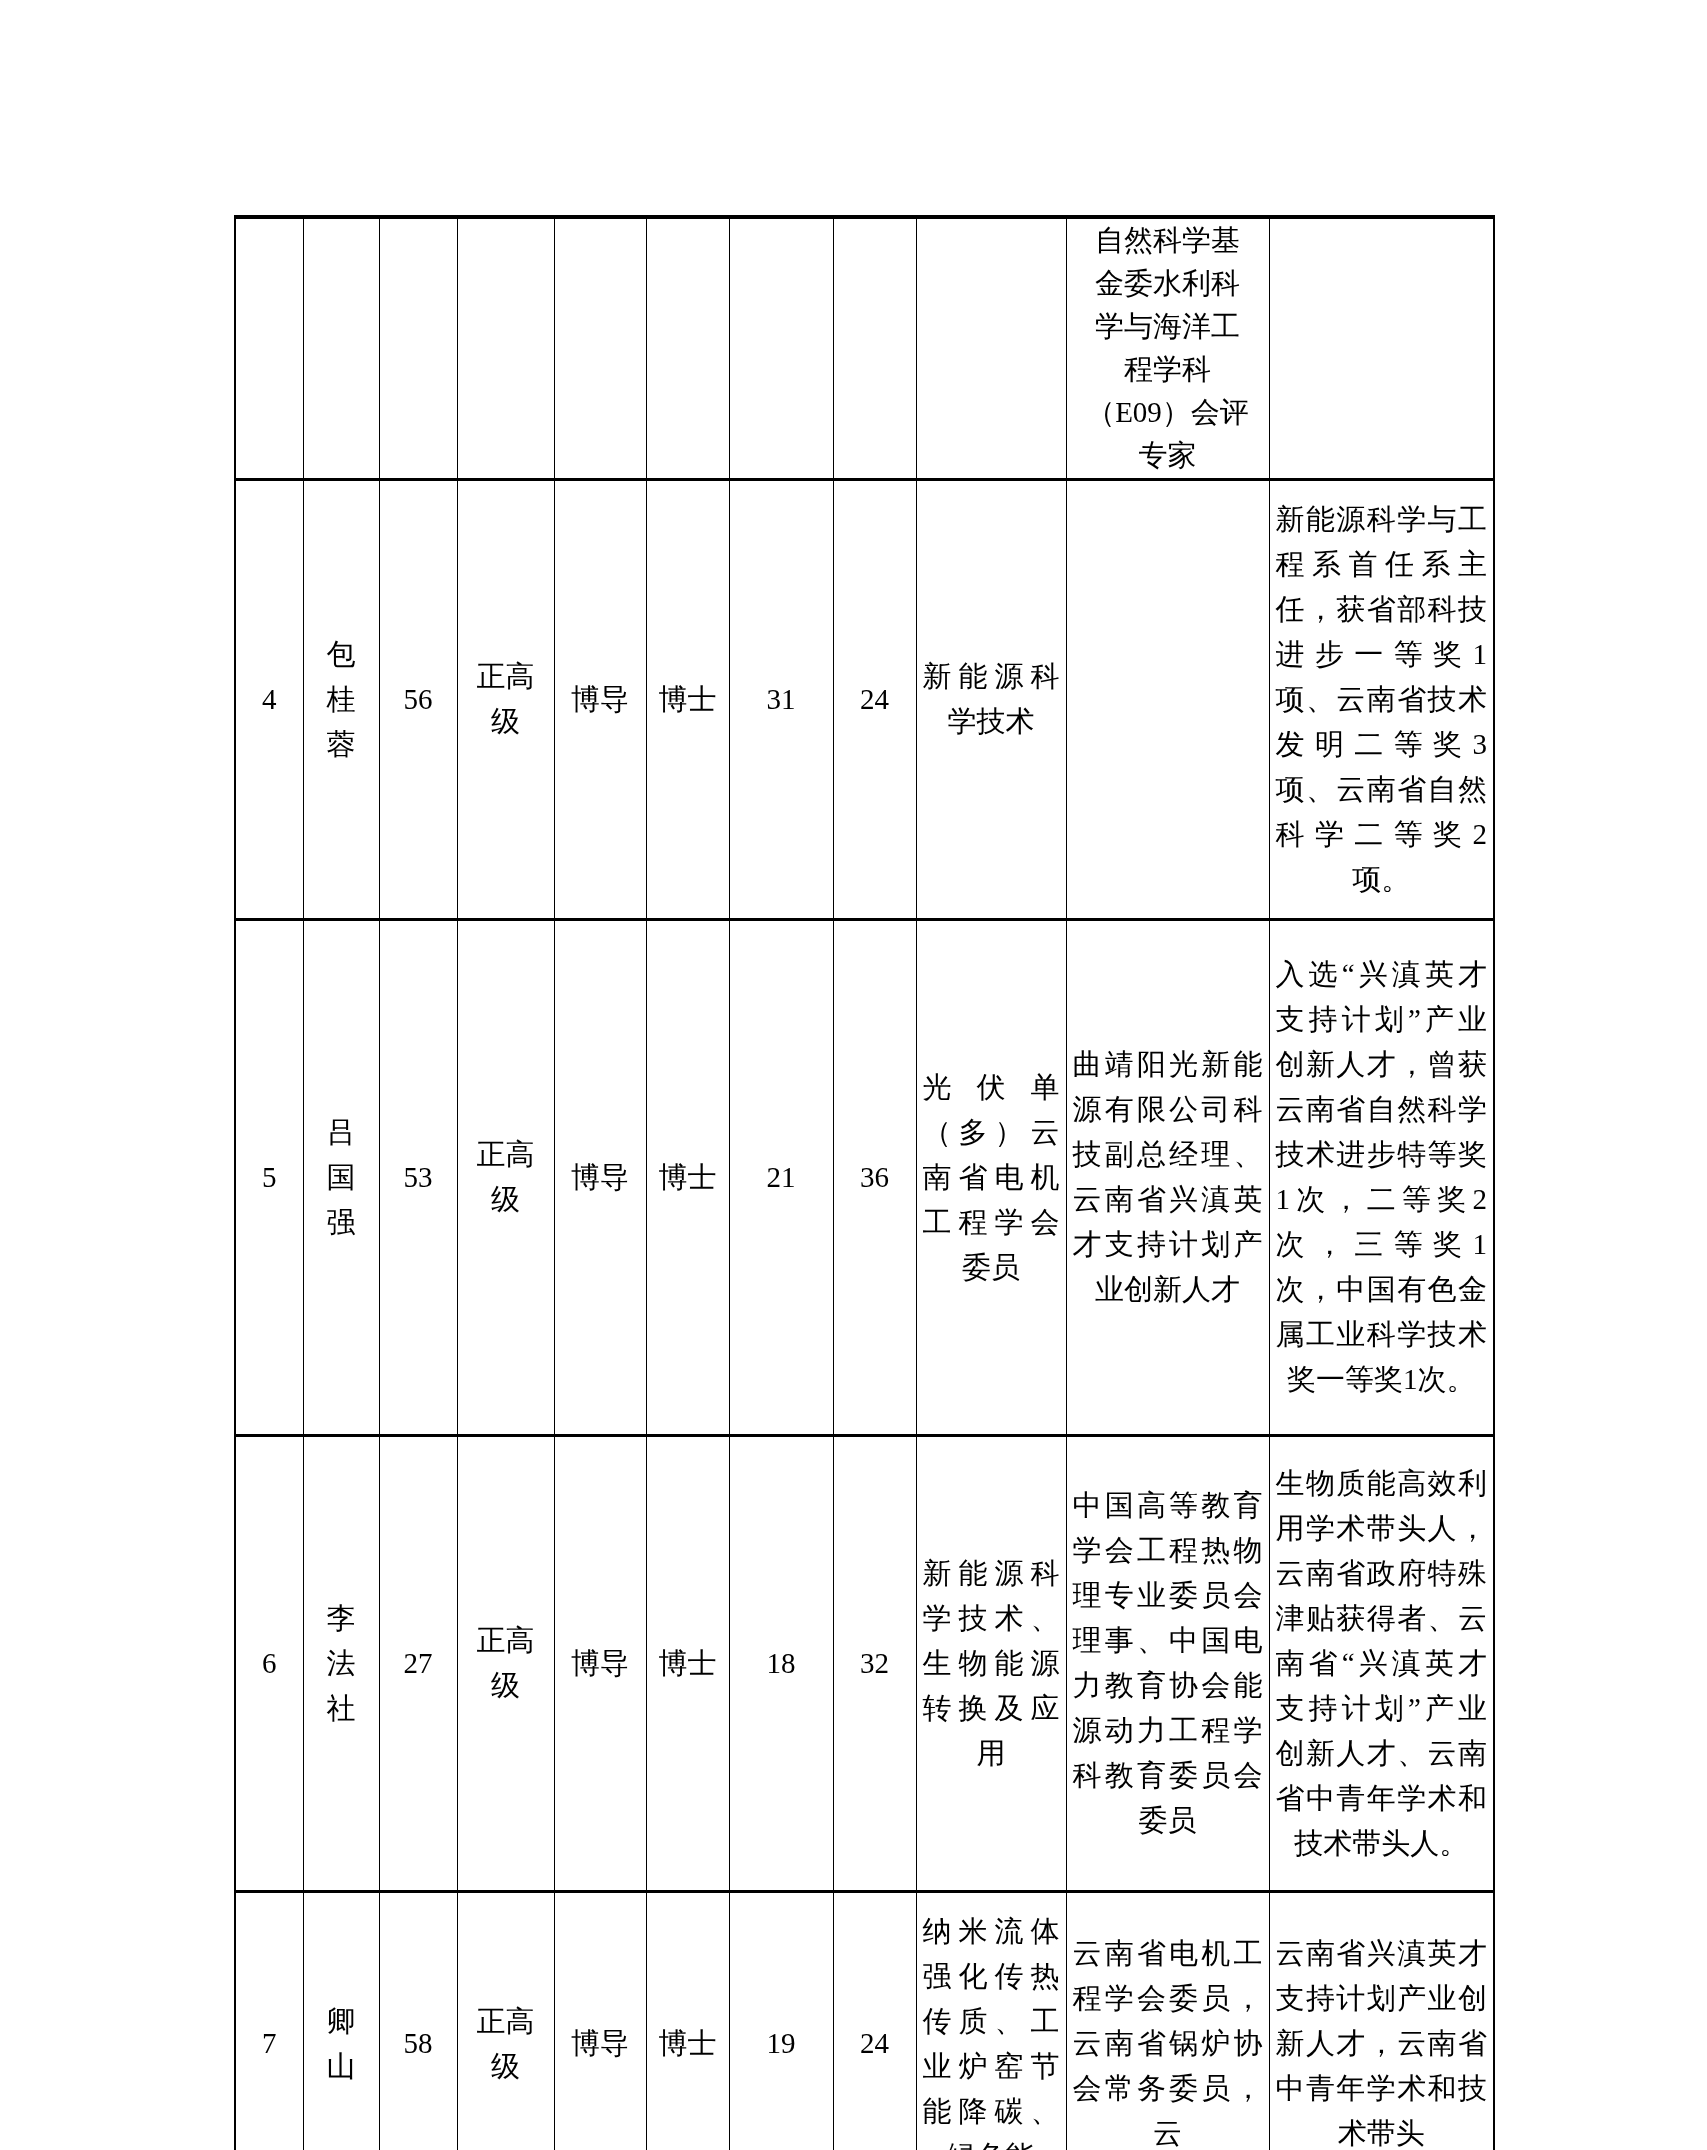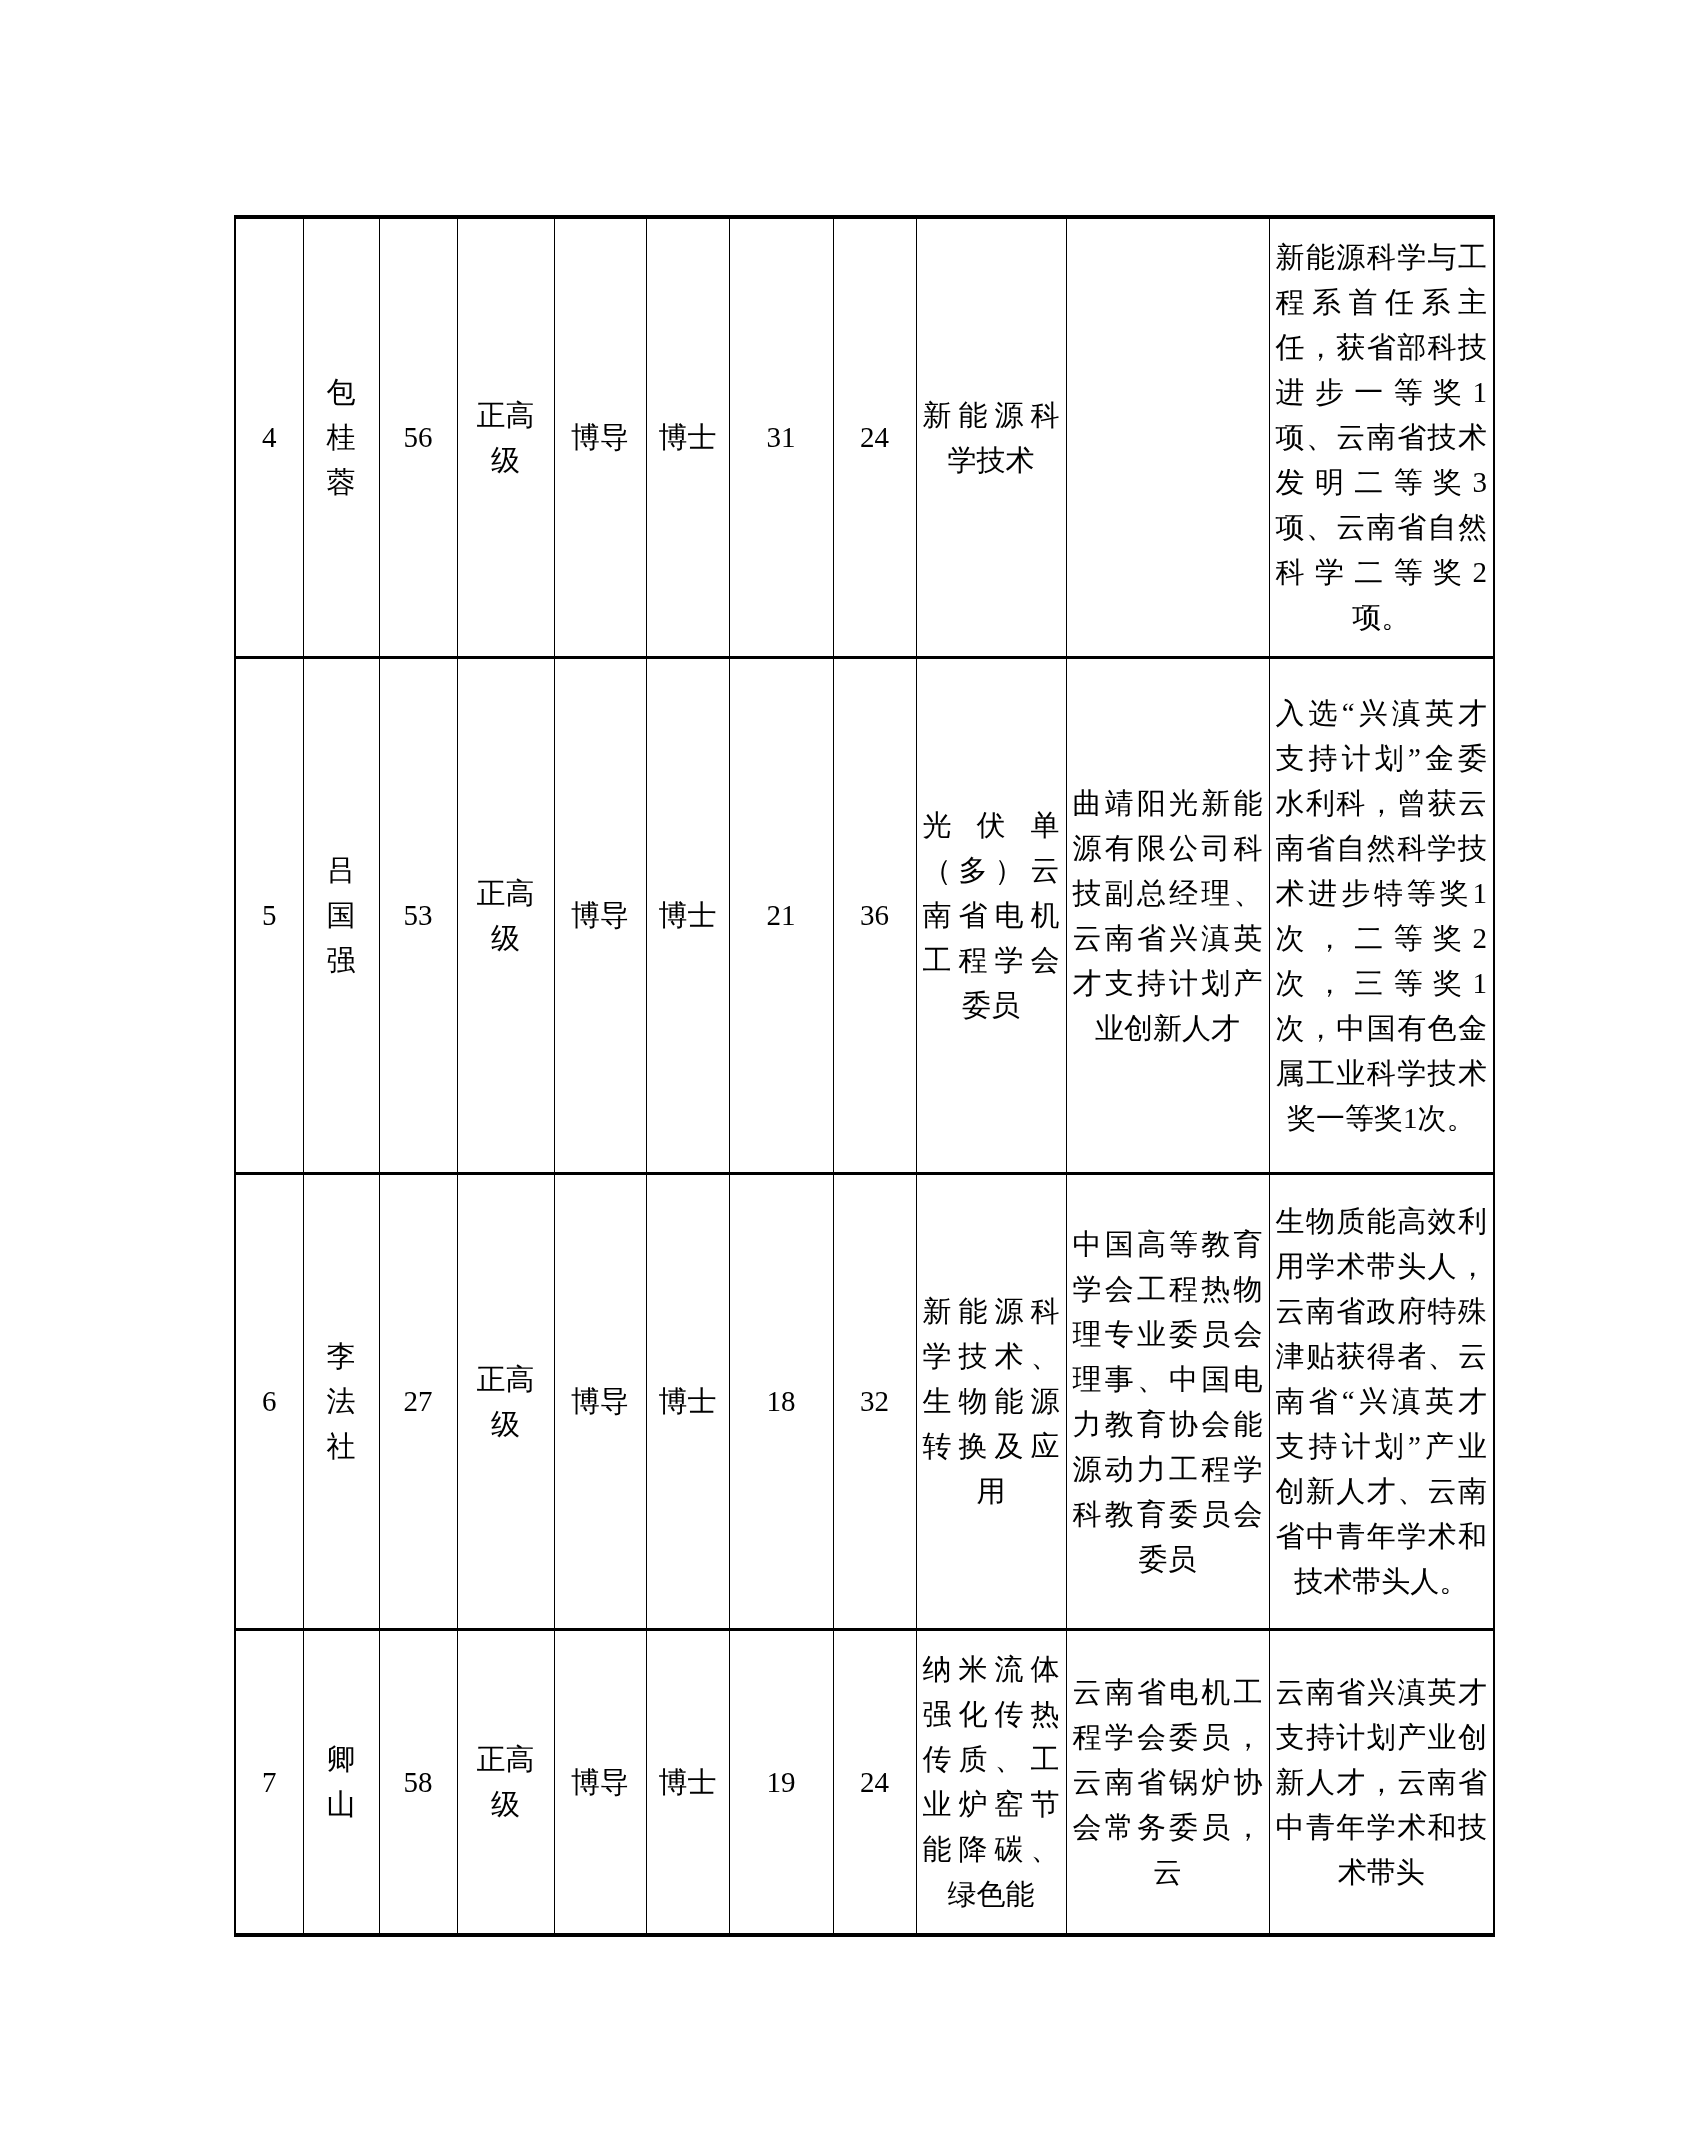--- a/index.html
+++ b/index.html
@@ -39,20 +39,38 @@
     <col style="width:97px">
       <col style="width:92px">
       <col style="width:83px">
     <col style="width:104px">
       <col style="width:83px">
       <col style="width:150px">
     <col style="width:203px">
       <col style="width:225px">
   </colgroup>
   <tbody>
+      <tr style="height:262px">
+    <td class="num"></td>
+    <td class="cn"></td>
+    <td class="num"></td>
+    <td class="cn"></td>
+    <td class="cn"></td>
+    <td class="cn"></td>
+    <td class="num"></td>
+    <td class="num"></td>
+    <td class="just"></td>
+    <td class="pre">自然科学基
+金委水利科
+学与海洋工
+程学科
+（E09）会评
+专家</td>
+    <td class="just"></td>
+  </tr>
   <tr style="height:419px">
     <td class="num">4</td>
     <td class="cn">包桂蓉</td>
     <td class="num">56</td>
     <td class="cn">正高级</td>
     <td class="cn">博导</td>
     <td class="cn">博士</td>
     <td class="num">31</td>
     <td class="num">24</td>
     <td class="just">新能源科学技术</td>
@@ -63,21 +81,21 @@
     <td class="num">5</td>
     <td class="cn">吕国强</td>
     <td class="num">53</td>
     <td class="cn">正高级</td>
     <td class="cn">博导</td>
     <td class="cn">博士</td>
     <td class="num">21</td>
     <td class="num">36</td>
     <td class="just">光伏单（多）云南省电机工程学会委员</td>
     <td class="just">曲靖阳光新能源有限公司科技副总经理、云南省兴滇英才支持计划产业创新人才</td>
-    <td class="just">入选“兴滇英才支持计划”金委水利科，曾获云南省自然科学技术进步特等奖1次，二等奖2次，三等奖1次，中国有色金属工业科学技术奖一等奖1次。</td>
+    <td class="just">入选“兴滇英才支持计划”产业创新人才，曾获云南省自然科学技术进步特等奖1次，二等奖2次，三等奖1次，中国有色金属工业科学技术奖一等奖1次。</td>
   </tr>
   <tr style="height:456px">
     <td class="num">6</td>
     <td class="cn">李法社</td>
     <td class="num">27</td>
     <td class="cn">正高级</td>
     <td class="cn">博导</td>
     <td class="cn">博士</td>
     <td class="num">18</td>
     <td class="num">32</td>

